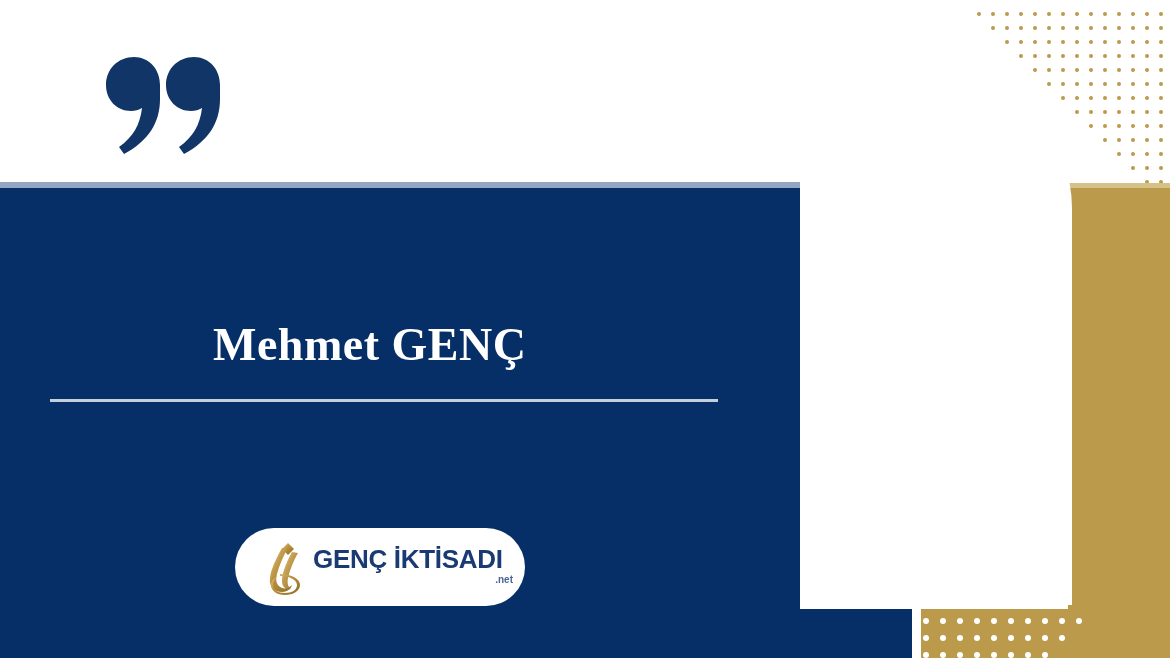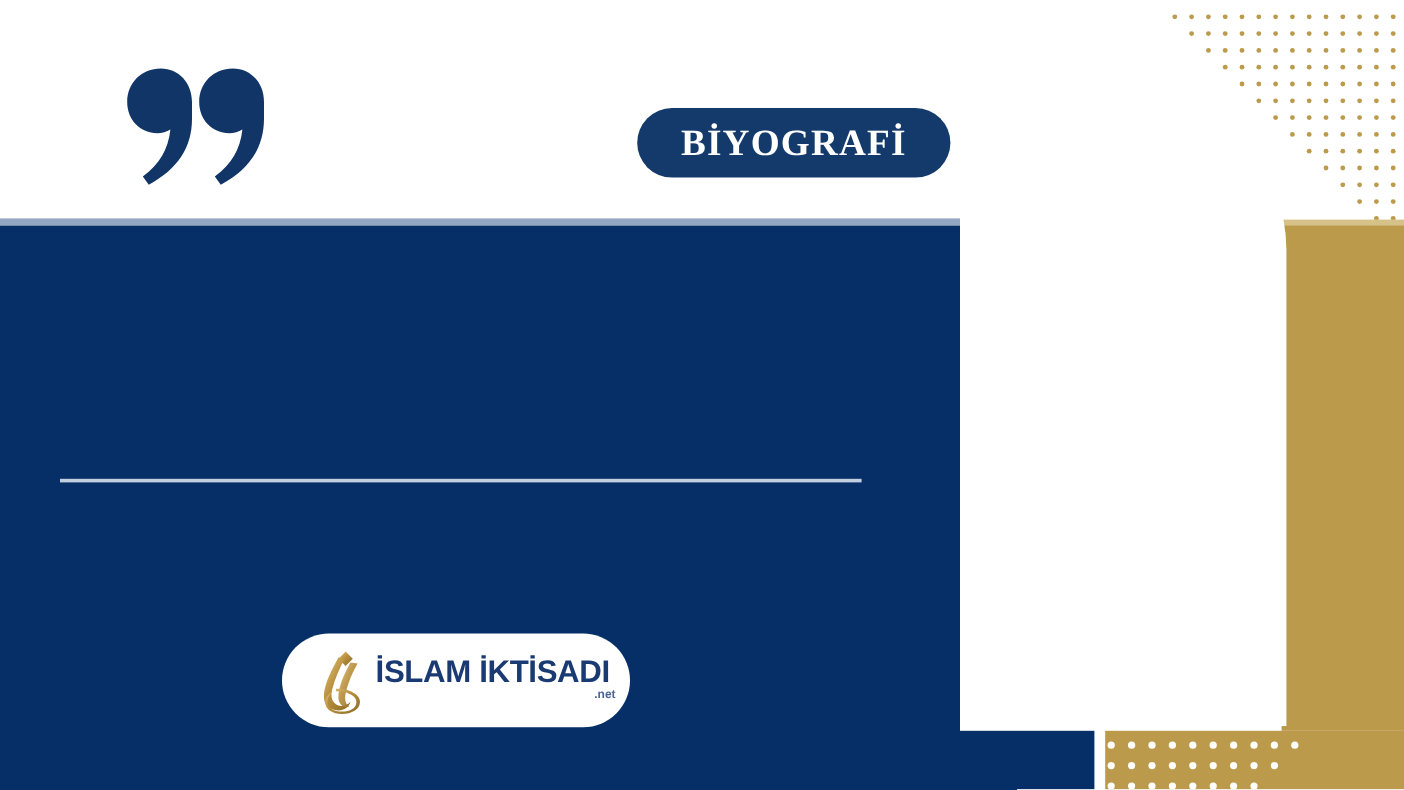--- a/index.html
+++ b/index.html
@@ -312,28 +312,26 @@
         <path d="M30 2 C14 2 2 14 2 30 C2 45 13 56 27 56 C31 56 35 55 38 53
                  C36 70 29 82 15 92 L20 99 C44 86 56 68 56 44 L56 30
                  C56 14 45 2 30 2 Z"></path>
         <path d="M90 2 C74 2 62 14 62 30 C62 45 73 56 87 56 C91 56 95 55 98 53
                  C96 70 89 82 75 92 L80 99 C104 86 116 68 116 44 L116 30
                  C116 14 105 2 90 2 Z"></path>
       </g>
     </svg>
   </div>
 
-  <div id="category-badge">
-    <span id="category-badge-label">BİYOGRAFİ</span>
-  </div>
 
   <div id="portrait-frame">
     
   </div>
 
+  <div id="person-name">Mehmet GENÇ</div>
   <div id="title-rule"></div>
 
   <div id="brand-logo">
     <div id="brand-mark">
       <svg viewBox="0 0 52 56" width="52" height="56" aria-hidden="true">
         <defs>
           <linearGradient id="goldGrad" x1="0" y1="0" x2="1" y2="1">
             <stop offset="0%" stop-color="#e3c887"></stop>
             <stop offset="42%" stop-color="#bb923f"></stop>
             <stop offset="100%" stop-color="#8a6a23"></stop>
@@ -349,18 +347,18 @@
         <path d="M33 12 C27 23 23 33 23 41 C23 47 27 50 32 49
                  C29 47 28 43 29 38 C31 29 35 20 39 13 Z" fill="url(#goldGrad)" opacity="0.92"></path>
 
         <path d="M21 34 C33 34 41 39 41 45 C41 51 34 55 26 55
                  C18 55 12 51 12 45 C12 41 15 38 19 36
                  C15 39 14 42 14 45 C14 50 19 53 26 53
                  C33 53 38 50 38 45 C38 40 31 36 21 36 Z" fill="url(#goldGrad)"></path>
       </svg>
     </div>
     <div id="brand-text-wrap">
-      <span id="brand-name">İSLAM İKTİSADI</span>
+      <span id="brand-name">GENÇ İKTİSADI</span>
       <span id="brand-tld">.net</span>
     </div>
   </div>
 
 </div>
 
 </body></html>

